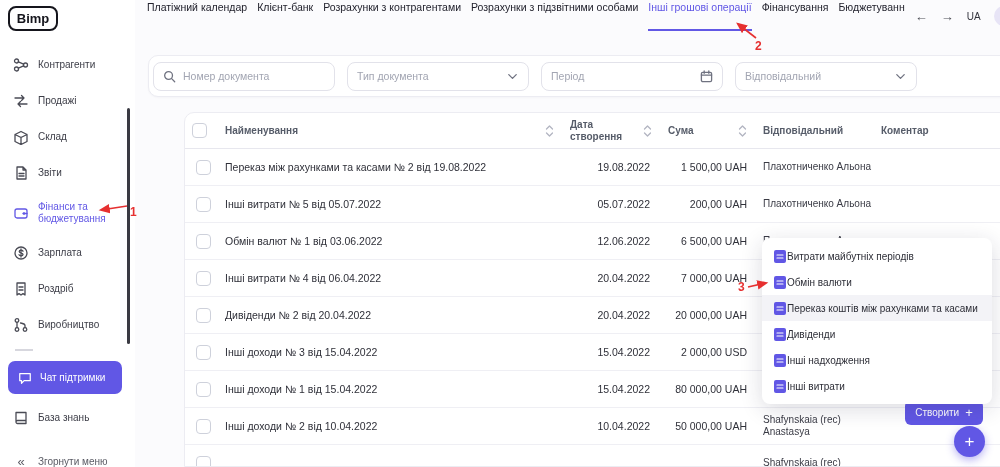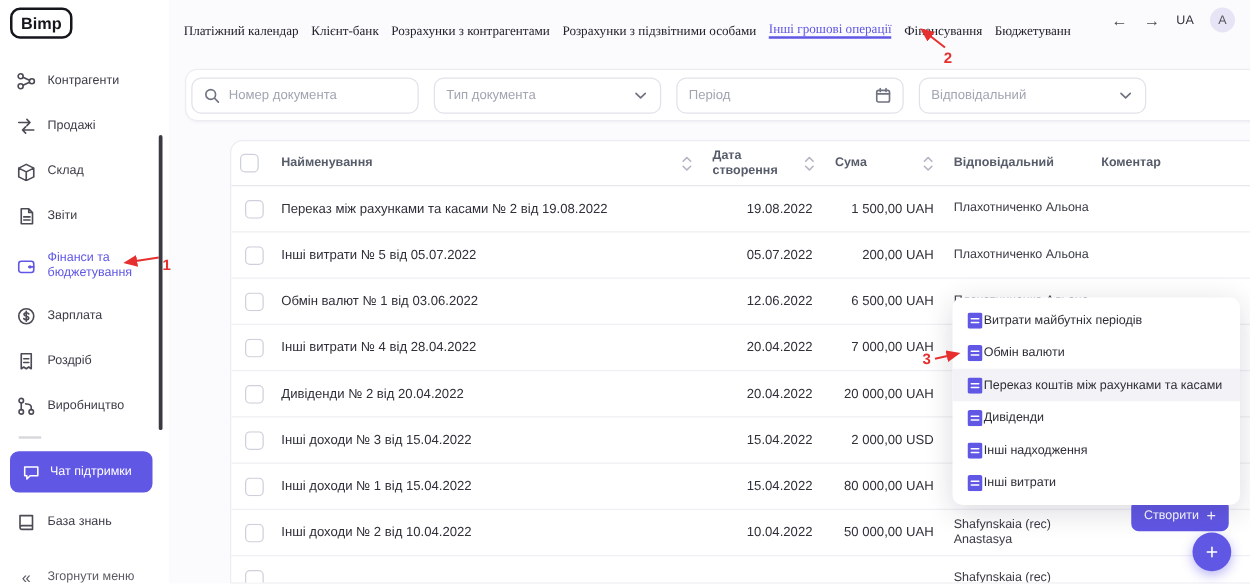--- a/index.html
+++ b/index.html
@@ -22,21 +22,21 @@
               background:#6157e5; border:none; border-radius:7px; color:#fff; font-size:10px; padding:0 10px; cursor:pointer;
               font-family:inherit;text-align:right; }
   .chat-btn svg { width:14px; height:14px; stroke:#fff; fill:none; stroke-width:1.4; stroke-linejoin:round; }
   .side-scrollbar { position:absolute; left:127px; top:108px; width:3px; height:236px; background:#3a3a42; border-radius:2px; cursor:grab; }
   .collapse-item { font-size:10px; color:#5a5b64; }
   .collapse-chev { font-size:13px; color:#5a5b64; width:16px; text-align:center; }
 
   
   .topnav { position:absolute; left:135px; top:0; right:0; height:32px; display:flex; align-items:center;
             gap:10px; padding:0 12px; white-space:nowrap; z-index:4; }
-  .nav-item { font-size:10.5px; color:#23232e; height:30px; display:flex; align-items:flex-end; cursor:pointer;font-family:Liberation Serif, serif; }
+  .nav-item { font-size:10.5px; color:#23232e; height:30px; display:flex; align-items:flex-start; cursor:pointer; }
   .nav-item.active { color:#6157e5; border-bottom:2px solid #6157e5; }
   .nav-right { margin-left:auto; display:flex; align-items:center; gap:13px; }
   .nav-arrow { font-size:13px; color:#4b4c55; cursor:pointer; }
   .lang { font-size:10px; color:#33343d; cursor:pointer; }
   .avatar { width:20px; height:20px; border-radius:50%; background:#e7e4f6; color:#55565f; font-size:10px;
             display:flex; align-items:center; justify-content:center; cursor:pointer; }
 
   
   .filterbar { position:absolute; left:148px; top:55px; width:910px; height:42px; background:#fff;
                border:1px solid #ececf2; border-radius:10px; display:flex; align-items:center; gap:12px;
@@ -309,21 +309,21 @@
       <div class="td">Обмін валют № 1 від 03.06.2022</div>
       <div class="td td-date">12.06.2022</div>
       <div class="td td-sum">6 500,00 UAH</div>
       <div class="td td-resp">Плахотниченко Альона</div>
       <div class="td"></div>
     </div>
     <div class="tr">
       <div class="td td-check">
           <div class="checkbox"></div>
         </div>
-      <div class="td">Інші витрати № 4 від 28.04.2022</div>
+      <div class="td">Інші витрати № 4 від 06.04.2022</div>
       <div class="td td-date">20.04.2022</div>
       <div class="td td-sum">7 000,00 UAH</div>
       <div class="td td-resp">Shafynskaia (rec) Anastasya</div>
       <div class="td"></div>
     </div>
     <div class="tr">
       <div class="td td-check">
           <div class="checkbox"></div>
         </div>
       <div class="td">Дивіденди № 2 від 20.04.2022</div>

